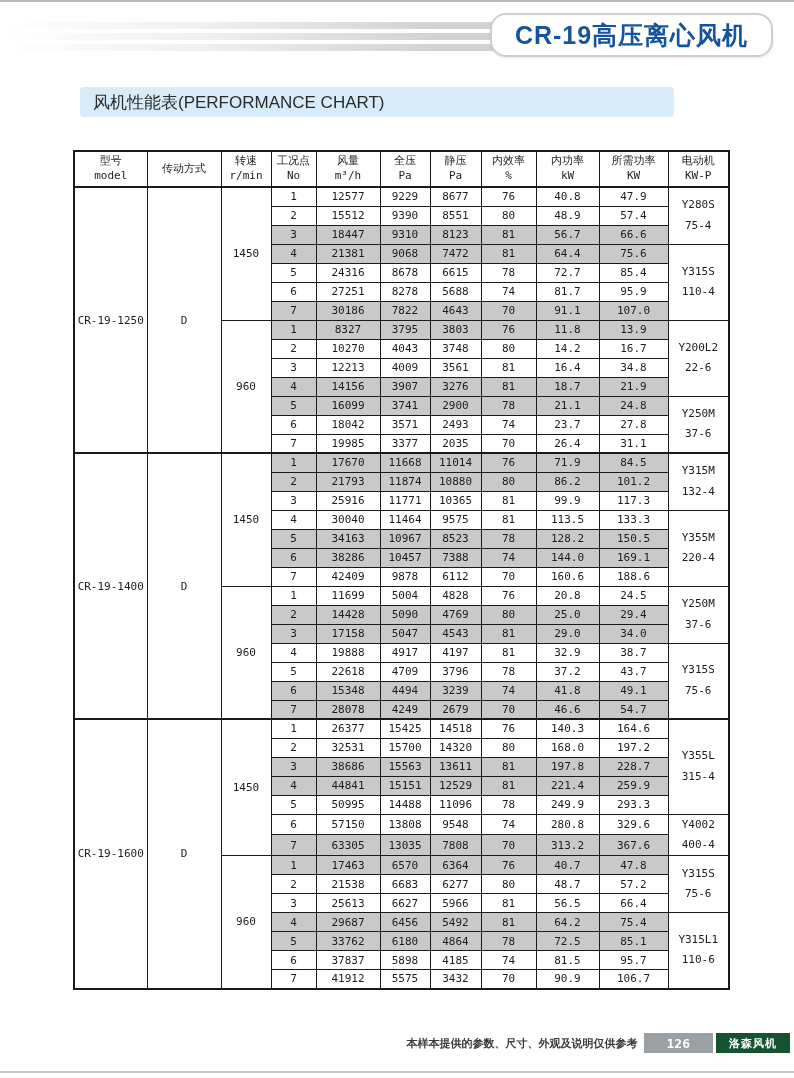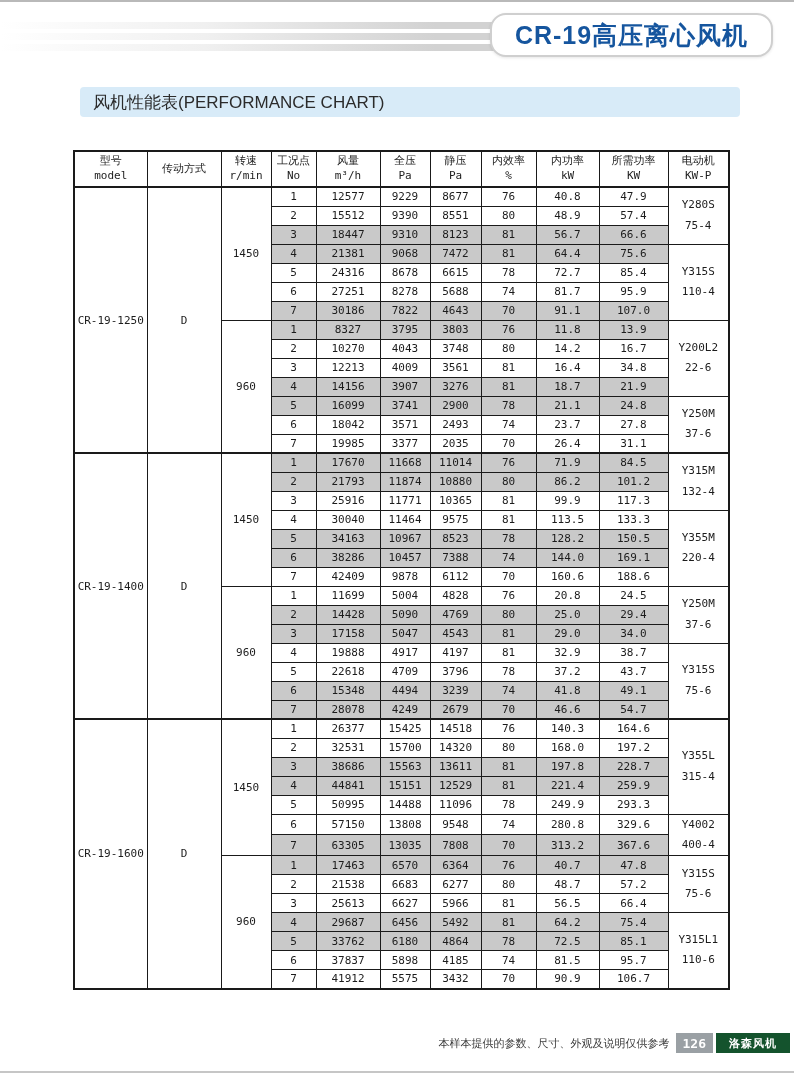--- a/index.html
+++ b/index.html
@@ -19,21 +19,21 @@
   .title-box {
     position: absolute; top: 13px; right: 21px; width: 283px; height: 44px;
     background: #fff; border: 2px solid #cfcfcf; border-radius: 16px;
     display: flex; align-items: center; justify-content: center;
     box-shadow: 0 1px 3px rgba(0,0,0,0.10);
   }
   .title-box span { font-size: 25px; font-weight: bold; color: #15559e; letter-spacing: 1px; }
 
   
   .section-bar {
-    position: absolute; top: 87px; left: 80px; width: 660px; height: 30px;
+    position: absolute; top: 87px; left: 80px; width: 594px; height: 30px;
     background: #d8ebf8; border-radius: 4px;
     display: flex; align-items: center; padding-left: 13px;
     font-size: 17px; color: #2b2b2b;
   }
 
   
   table.perf {
     position: absolute; top: 150px; left: 73px; width: 655px;
     border-collapse: collapse; table-layout: fixed;
     border: 2px solid #1a1a1a;
@@ -53,26 +53,26 @@
   .perf td.motor-cell { font-size: 11px; line-height: 1.3; background: #fff; }
   .perf td.motor-cell div { padding: 3px 8px; }
   .perf td.model-cell, .perf td.drive-cell, .perf td.rpm-cell { font-size: 11px; background: #fff; }
 
   
   .footer {
     position: absolute; top: 1033px; right: 4px; height: 20px;
     display: flex; align-items: stretch; gap: 3px;
   }
   .footer-note {
-    font-size: 11px; font-weight: normal; color: #3a3a3a;
+    font-size: 11px; font-weight: bold; color: #3a3a3a;
     display: flex; align-items: center; margin-right: 3px;
   }
   .page-badge {
     background: #9aa0a4; color: #fff; font-size: 13px; font-weight: bold;
-    display: flex; align-items: center; padding: 0 7px;
+    display: flex; align-items: center; padding: 0 23px;
     font-family: "DejaVu Sans Mono", monospace;
   }
   .brand-badge {
     background: #14532d; color: #fff; font-size: 11px; font-weight: bold;
     display: flex; align-items: center; padding: 0 13px; letter-spacing: 1px; text-align: right;
   }
   .bottom-line { position: absolute; top: 1071px; left: 0; width: 794px; height: 2px; background: #c6c6c6; }
 </style>
 </head>
 <body>

